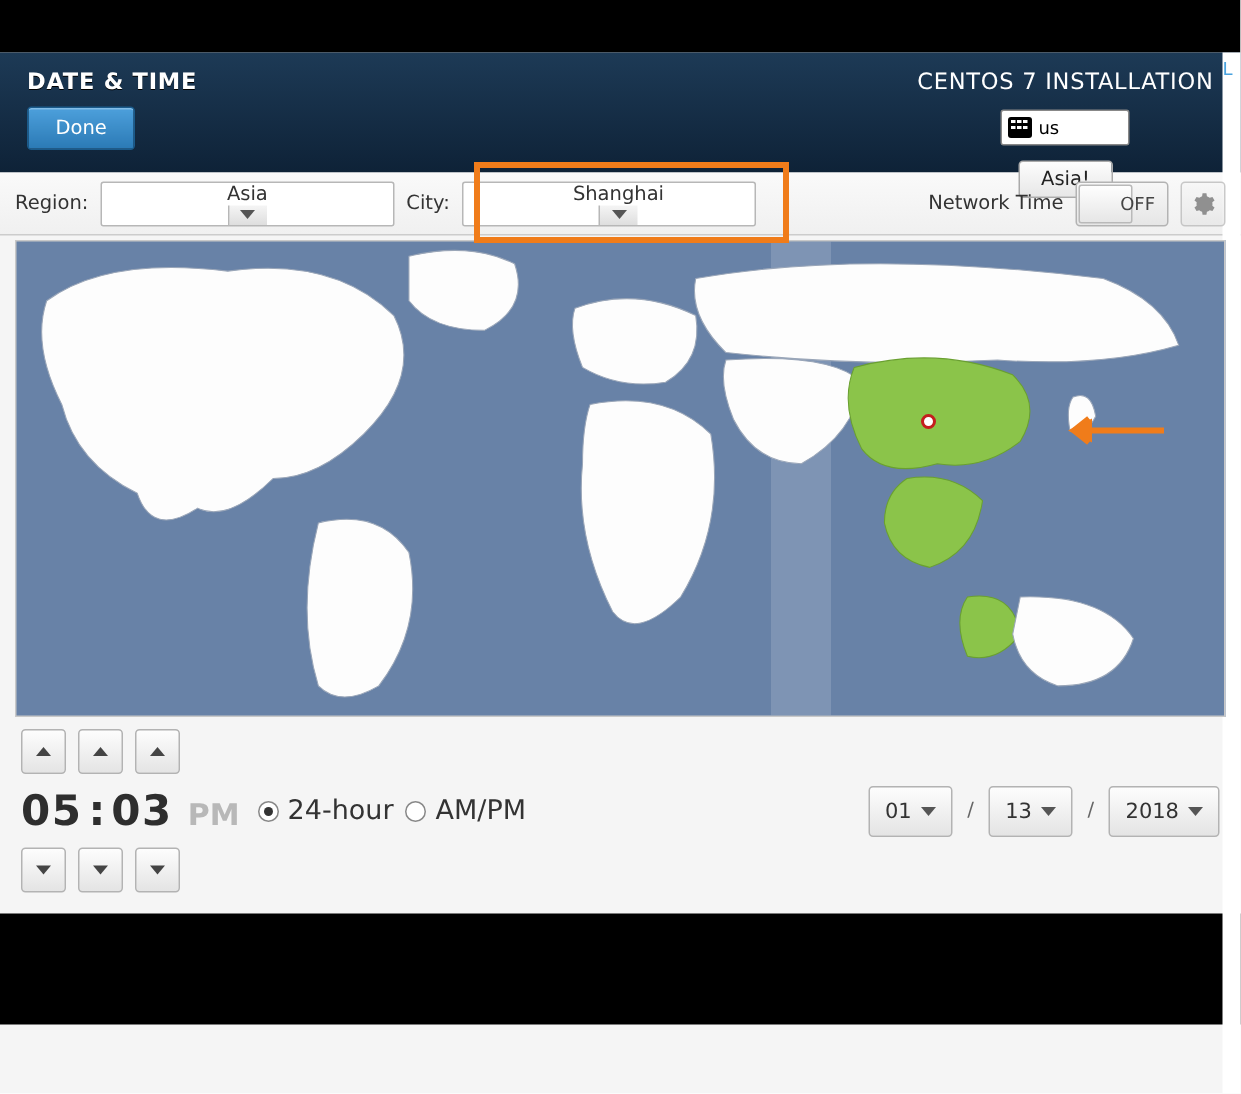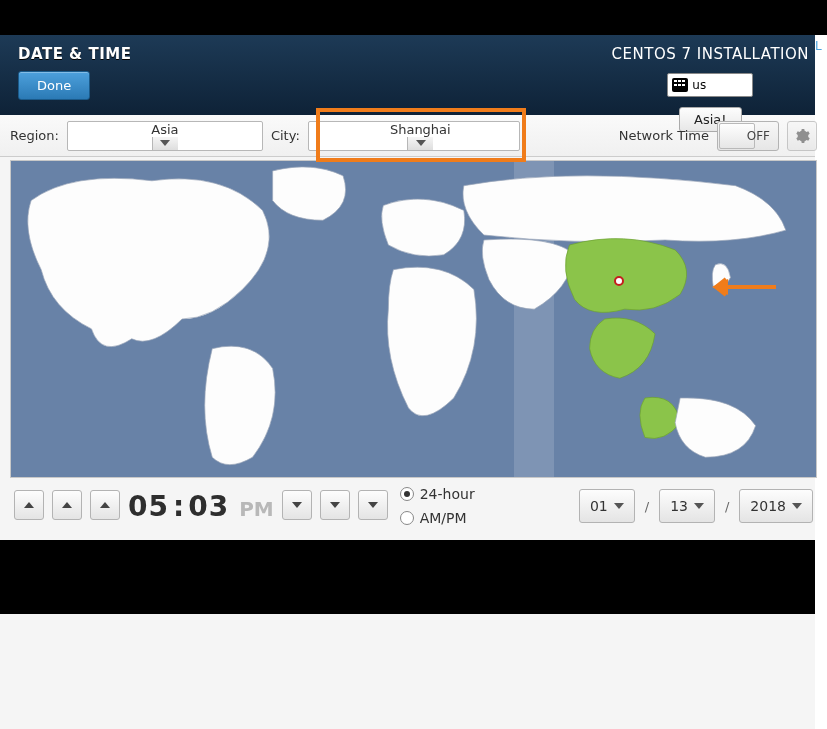--- a/index.html
+++ b/index.html
@@ -56,21 +56,21 @@
     border-radius: 2px; height: 30px; flex-direction: column;
   }
   .combo .val { padding: 0 10px; min-width: 0; flex:1; text-align:left; }
   .combo .caret {
     width: 26px; height: 100%; border-left:1px solid #b7b7b7;
     background: linear-gradient(#f5f5f5,#dedede);
     display:flex; align-items:center; justify-content:center; cursor:pointer;
   }
   .tri { width:0; height:0; border-left:5px solid transparent; border-right:5px solid transparent; border-top:6px solid #555; }
   .region-combo { width: 196px; }
-  .city-combo { width: 212px; padding-left: 13px; }
+  .city-combo { width: 196px; padding-left: 13px; }
   .spacer { flex: 1; }
   .nt-label { font-size:13px; color:#333; }
   .toggle {
     width: 62px; height: 30px; border:1px solid #b3b3b3; border-radius: 3px;
     background: linear-gradient(#f7f7f7,#e6e6e6); position:relative; cursor:pointer;
     display:flex; align-items:center;
   }
   .toggle .knob {
     position:absolute; left:1px; top:1px; bottom:1px; width: 36px;
     background: linear-gradient(#fefefe,#e6e6e6); border:1px solid #b9b9b9;
@@ -102,34 +102,34 @@
     position:absolute; width:64px; height:20px; transform:translate(-50%,-50%);
     pointer-events:none;
   }
   .arrow svg { width:100%; height:100%; }
   
   .tdrow {
     display:flex; align-items:center; justify-content:space-between;
     padding: 8px 14px 14px 14px; gap: 20px;
   }
   .time-side { display:flex; align-items:center; gap: 12px; }
-  .spin-col { display:flex; flex-direction:row; gap: 8px; text-align: center; }
+  .spin-col { display:flex; flex-direction:column; gap: 8px; text-align: center; }
   .spin-row { display:flex; gap: 8px; }
   .spin-btn {
     width:30px; height:30px; border:1px solid #b3b3b3; border-radius:3px;
     background: linear-gradient(#fdfdfd,#e4e4e4); display:flex; align-items:center; justify-content:center;
     cursor:pointer;
   }
   .spin-btn .up { width:0;height:0;border-left:5px solid transparent;border-right:5px solid transparent;border-bottom:6px solid #444; }
   .spin-btn .down { width:0;height:0;border-left:5px solid transparent;border-right:5px solid transparent;border-top:6px solid #444; }
   .time-display { display:flex; align-items:baseline; gap:4px; font-weight:700; color:#2e2e2e; }
   .hh, .mm { font-size:28px; letter-spacing:1px; }
   .colon { font-size:28px; }
   .ampm-disp { font-size:20px; color:#b8b8b8; font-weight:700; margin-left:6px; }
-  .radio-col { display:flex; flex-direction:column; gap:8px; font-size:14px; color:#333; }
+  .radio-col { display:flex; flex-direction:row; gap:8px; font-size:18px; color:#333; }
   .radio-item { display:flex; align-items:center; gap:6px; cursor:pointer; }
   .radio { width:14px; height:14px; border:1px solid #888; border-radius:50%; display:inline-flex; align-items:center; justify-content:center; background:#fff; }
   .radio.checked::after { content:""; width:6px; height:6px; background:#333; border-radius:50%; }
   .date-side { display:flex; align-items:center; gap:10px; font-size:13px; color:#666; }
   .date-btn {
     border:1px solid #b3b3b3; border-radius:3px;
     background: linear-gradient(#fdfdfd,#e4e4e4);
     padding: 8px 10px; display:flex; align-items:center; gap:6px; cursor:pointer;
     font-size:14px; color:#333;
   }

